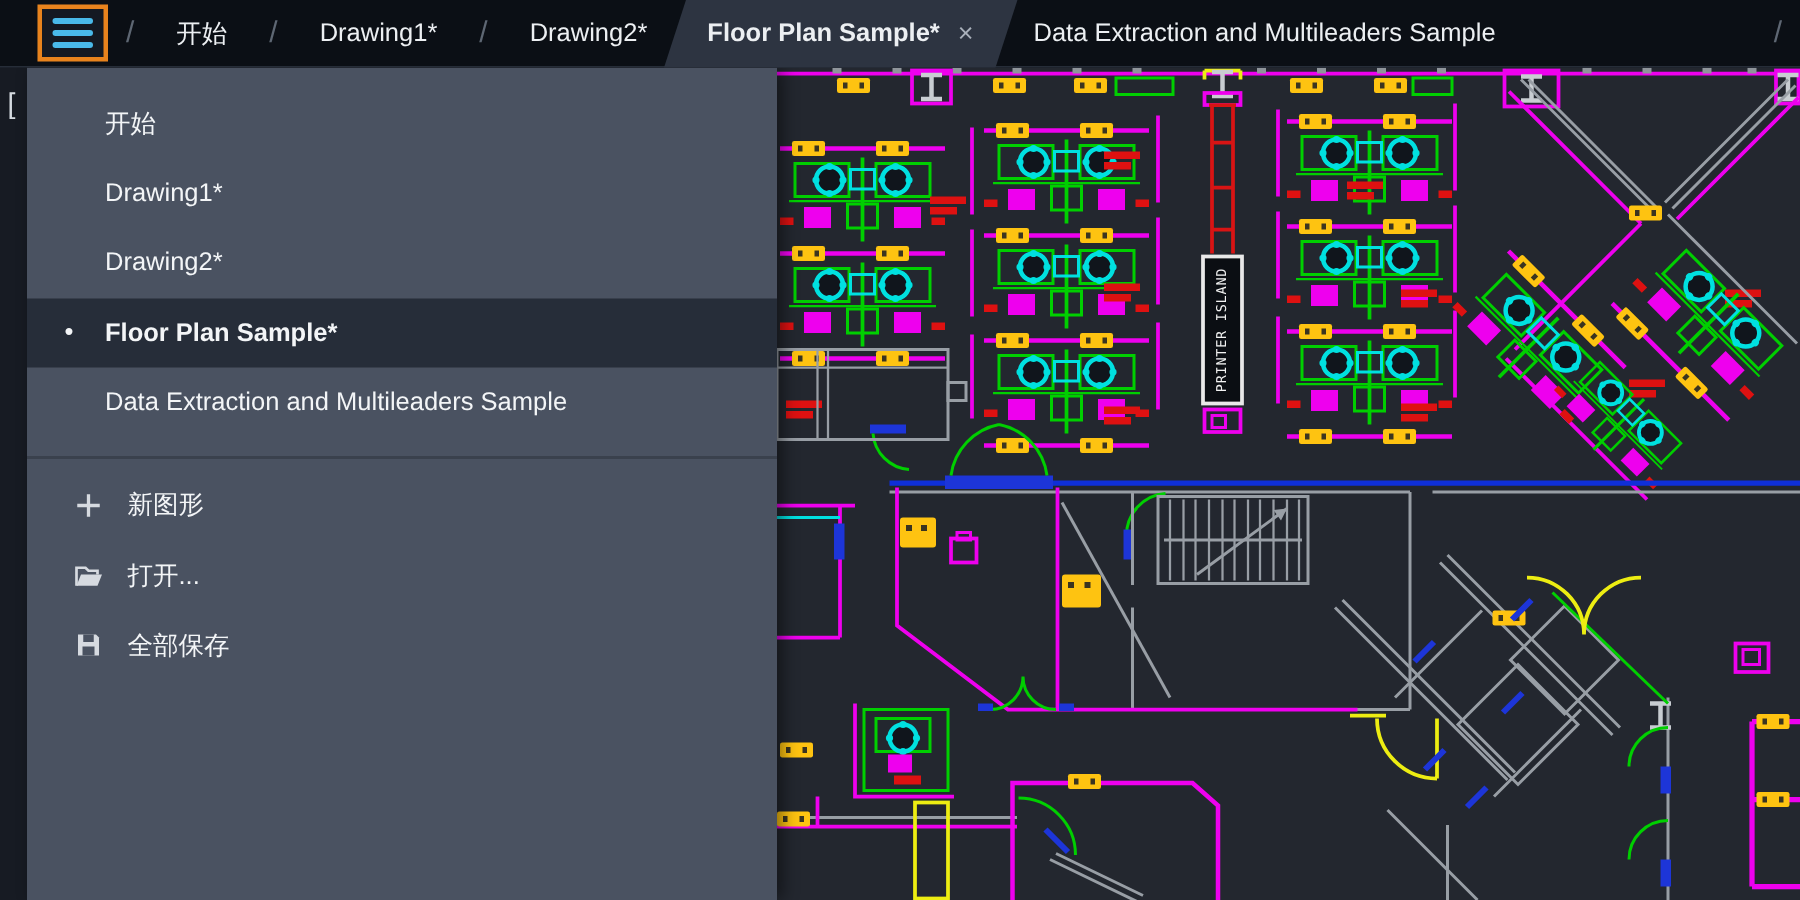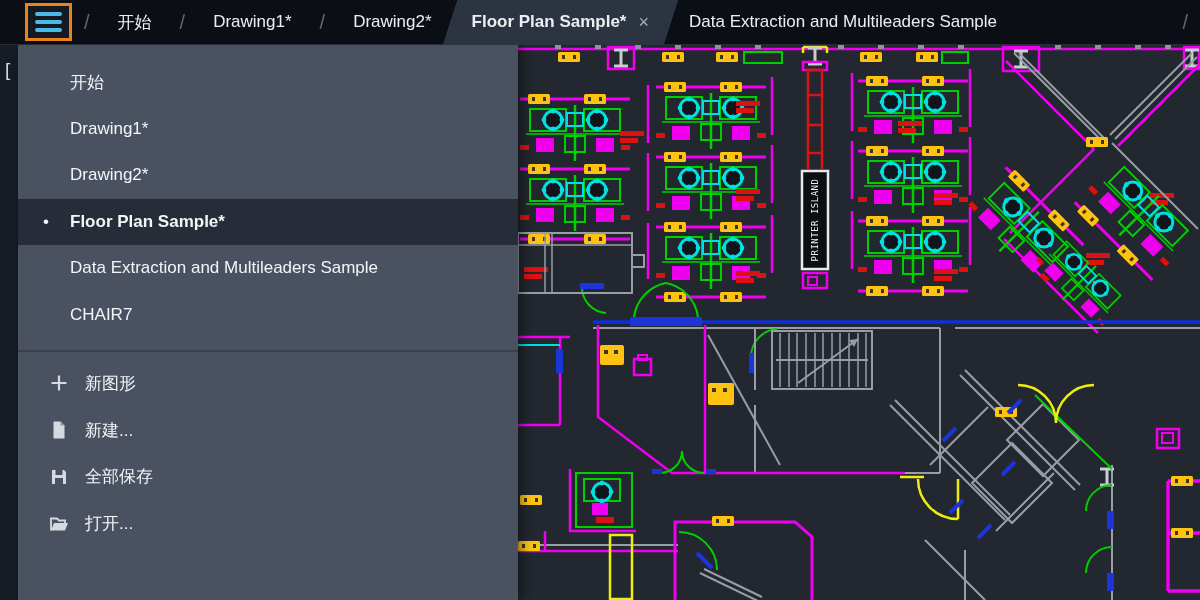--- a/index.html
+++ b/index.html
@@ -325,60 +325,48 @@
       <div class="mi">
         <span>Drawing2*</span>
       </div>
       <div class="mi active">
         <span class="bullet">•</span>
         <span>Floor Plan Sample*</span>
       </div>
       <div class="mi">
         <span>Data Extraction and Multileaders Sample</span>
       </div>
-      <div class="mi">
-        <span>CHAIR7</span>
-      </div>
     </div>
 
     <div class="msep"></div>
 
     <div class="mcmd">
       <div class="mi cmd">
         <span class="ic">
           <svg width="20" height="20" viewBox="0 0 20 20">
               <path d="M10,2.5 V17.5 M2.5,10 H17.5" stroke="#d6dae0" stroke-width="2.2" fill="none"></path>
             </svg>
         </span>
         <span>新图形</span>
       </div>
       <div class="mi cmd">
         <span class="ic">
           <svg width="20" height="20" viewBox="0 0 20 20">
-            <path d="M4.5,1.5 H11.5 L15.5,5.5 V18.5 H4.5 Z" fill="#d6dae0"></path>
-            <path d="M11.5,1.5 L15.5,5.5 H11.5 Z" fill="#8d939c"></path>
+            <path d="M2,16.5 V4.5 H8 L10,6.5 H16 V9" fill="none" stroke="#d6dae0" stroke-width="1.8"></path>
+            <path d="M2,16.5 L5,9 H19 L16,16.5 Z" fill="#d6dae0"></path>
           </svg>
         </span>
-        <span>新建...</span>
+        <span>打开...</span>
       </div>
       <div class="mi cmd">
         <span class="ic">
           <svg width="20" height="20" viewBox="0 0 20 20">
             <path d="M3,3 H15 L17,5 V17 H3 Z" fill="#d6dae0"></path>
             <rect x="6.5" y="3" width="7" height="5" fill="#4a5261"></rect>
             <rect x="6" y="11" width="8" height="6" fill="#4a5261"></rect>
           </svg>
         </span>
         <span>全部保存</span>
       </div>
-      <div class="mi cmd">
-        <span class="ic">
-          <svg width="20" height="20" viewBox="0 0 20 20">
-            <path d="M2,16.5 V4.5 H8 L10,6.5 H16 V9" fill="none" stroke="#d6dae0" stroke-width="1.8"></path>
-            <path d="M2,16.5 L5,9 H19 L16,16.5 Z" fill="#d6dae0"></path>
-          </svg>
-        </span>
-        <span>打开...</span>
-      </div>
     </div>
   </div>
 
 </div>
 
 </body></html>

